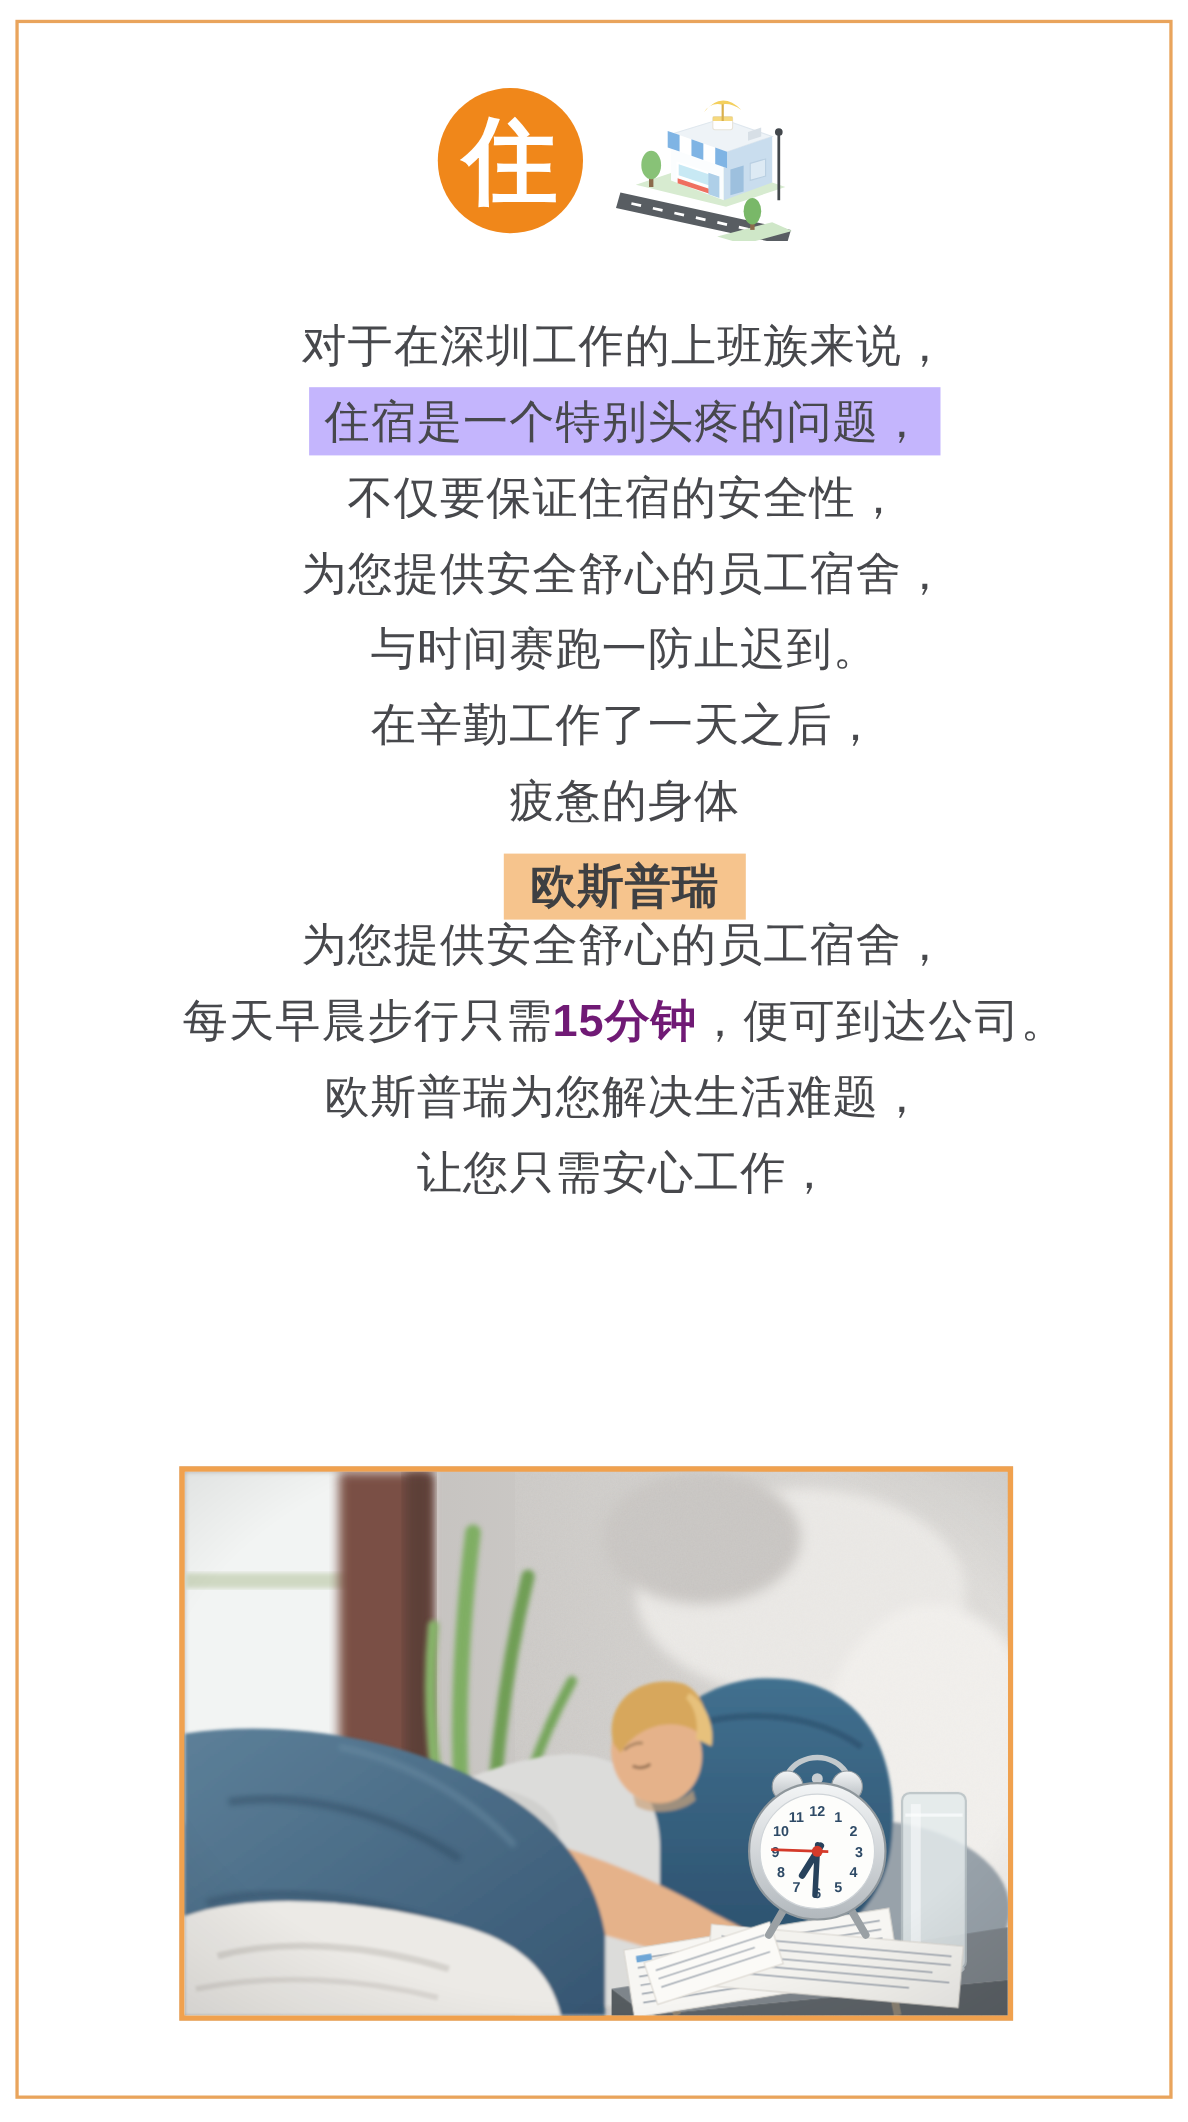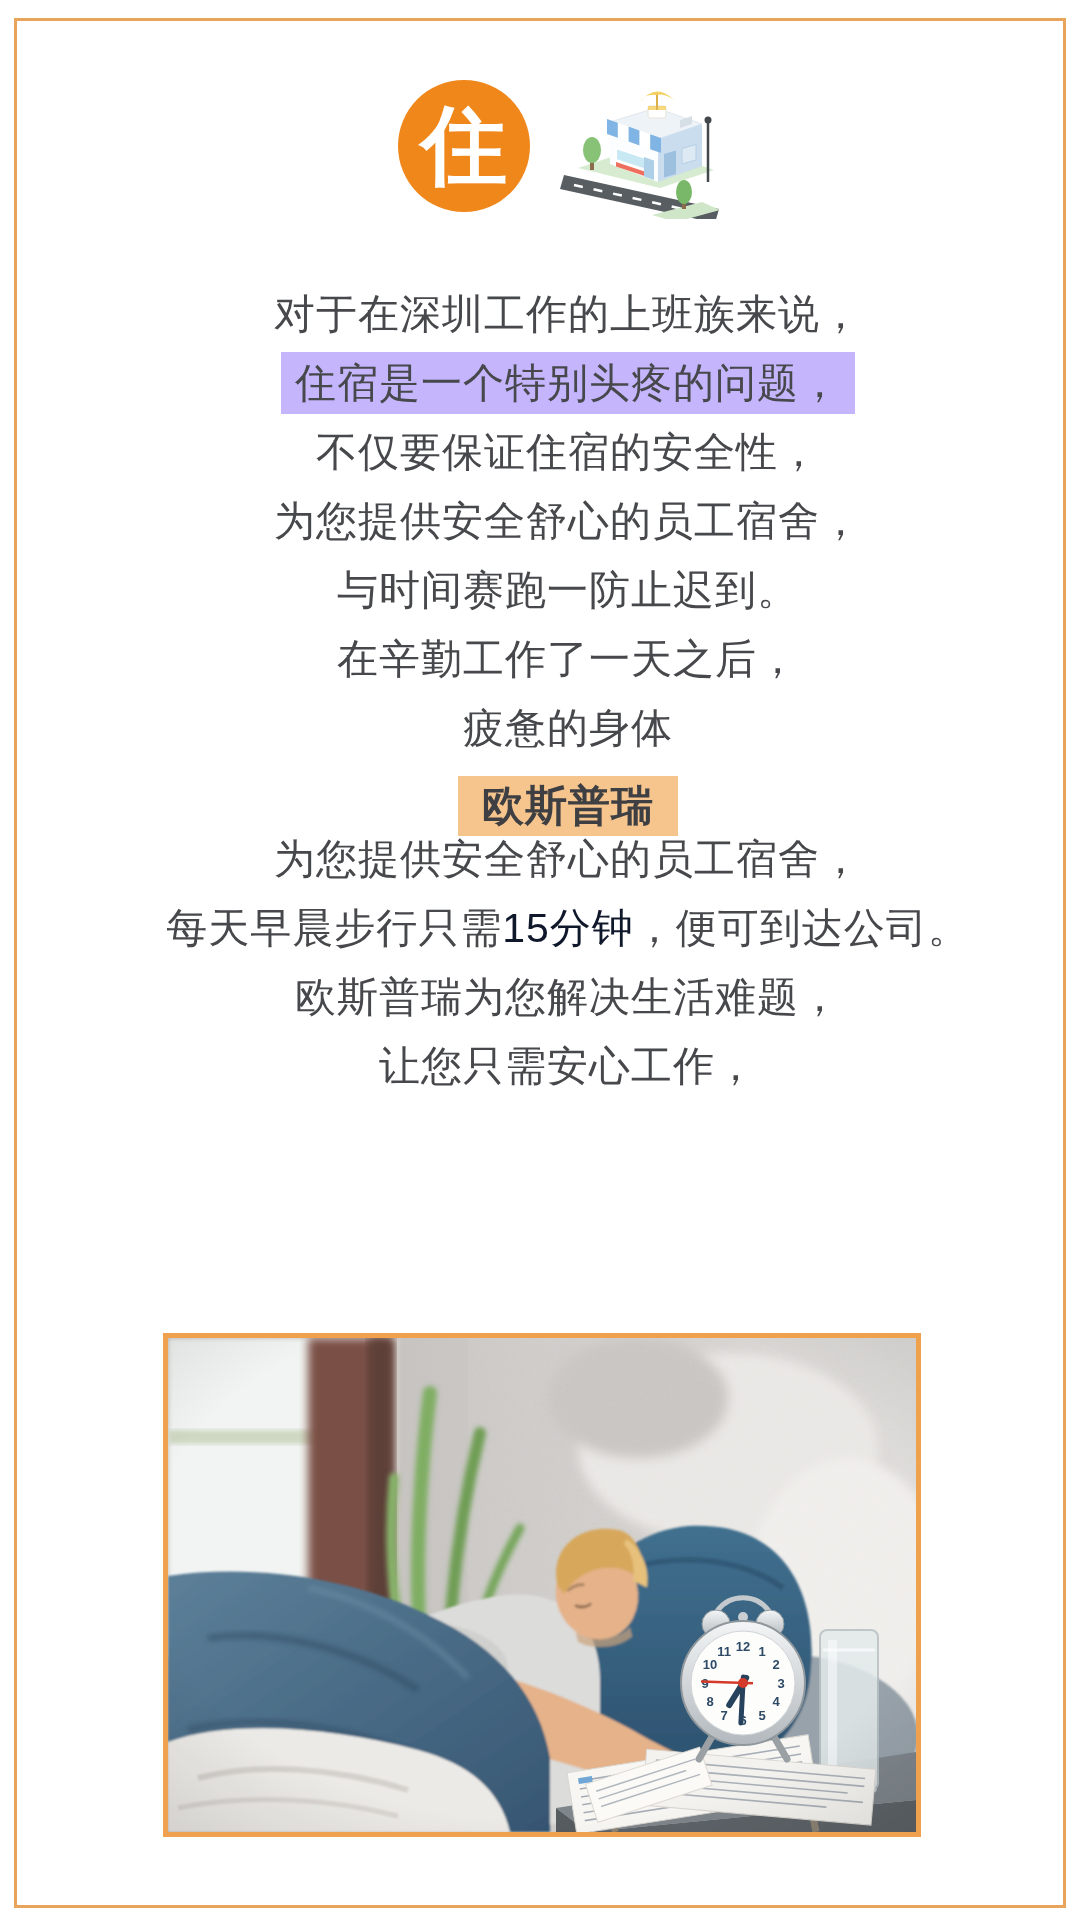--- a/index.html
+++ b/index.html
@@ -22,21 +22,21 @@
     position:absolute;left:0;top:280px;width:100%;text-align:center;
     color:#47484C;font-size:41px;font-weight:500;letter-spacing:1px;padding-left:28px;
   }
   .line{height:69px;line-height:69px;white-space:nowrap;}
   .hl{background:#c4b5fd;padding:8px 14px;}
   .brandrow{height:62px;line-height:62px;}
   .brand{
     display:inline-block;background:#F6C48D;font-weight:bold;font-size:42px;
     padding:5px 24px;line-height:50px;vertical-align:middle;color:#3E3F42;margin-top:13px;
   }
-  .accent{color:#0f172a;font-weight:normal;}
+  .accent{color:#701a75;font-weight:bold;}
   .photo{
     position:absolute;left:163px;top:1333px;width:758px;height:504px;
     border:5px solid #F0A14E;box-sizing:border-box;background:#d3d1ce;
   }
   .photo svg{display:block;width:748px;height:494px;}
 </style>
 </head>
 <body>
 
 <div class="frame"></div>

